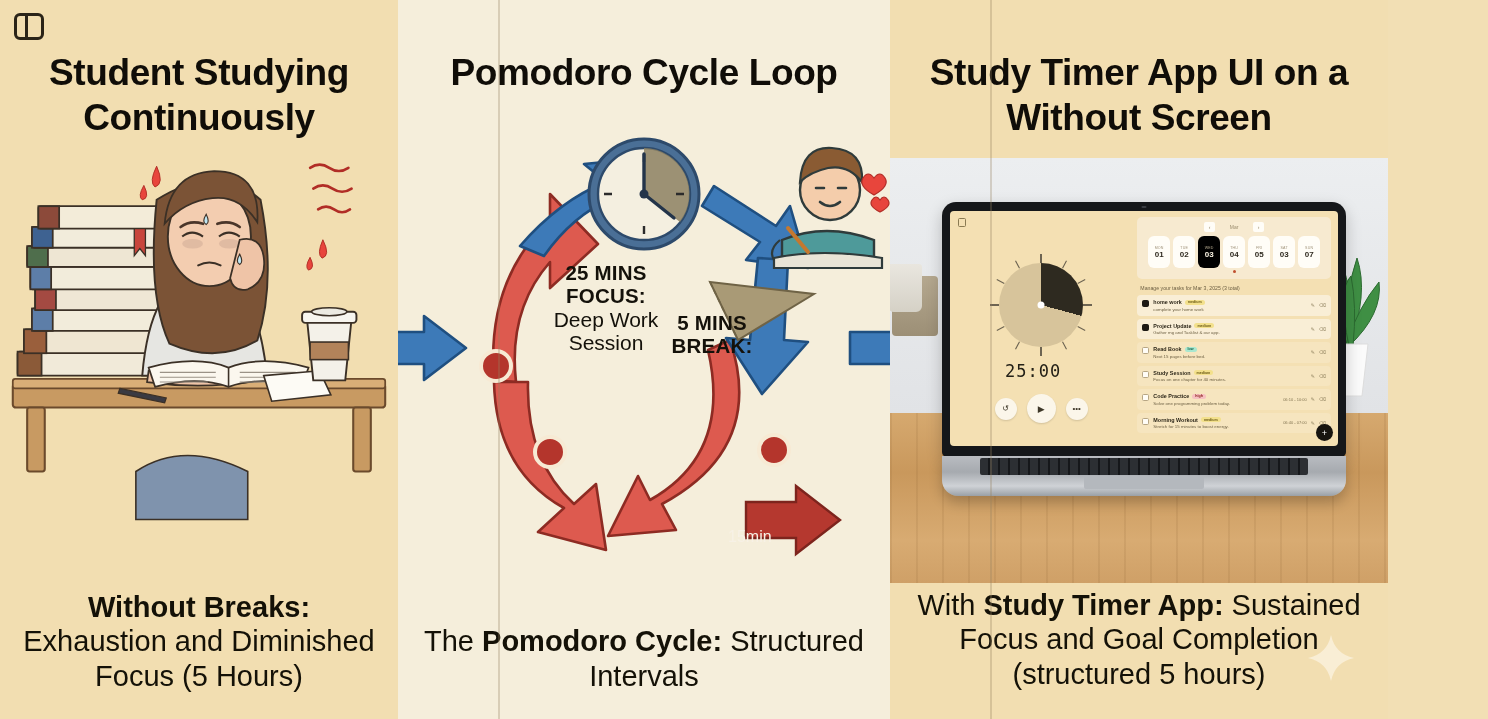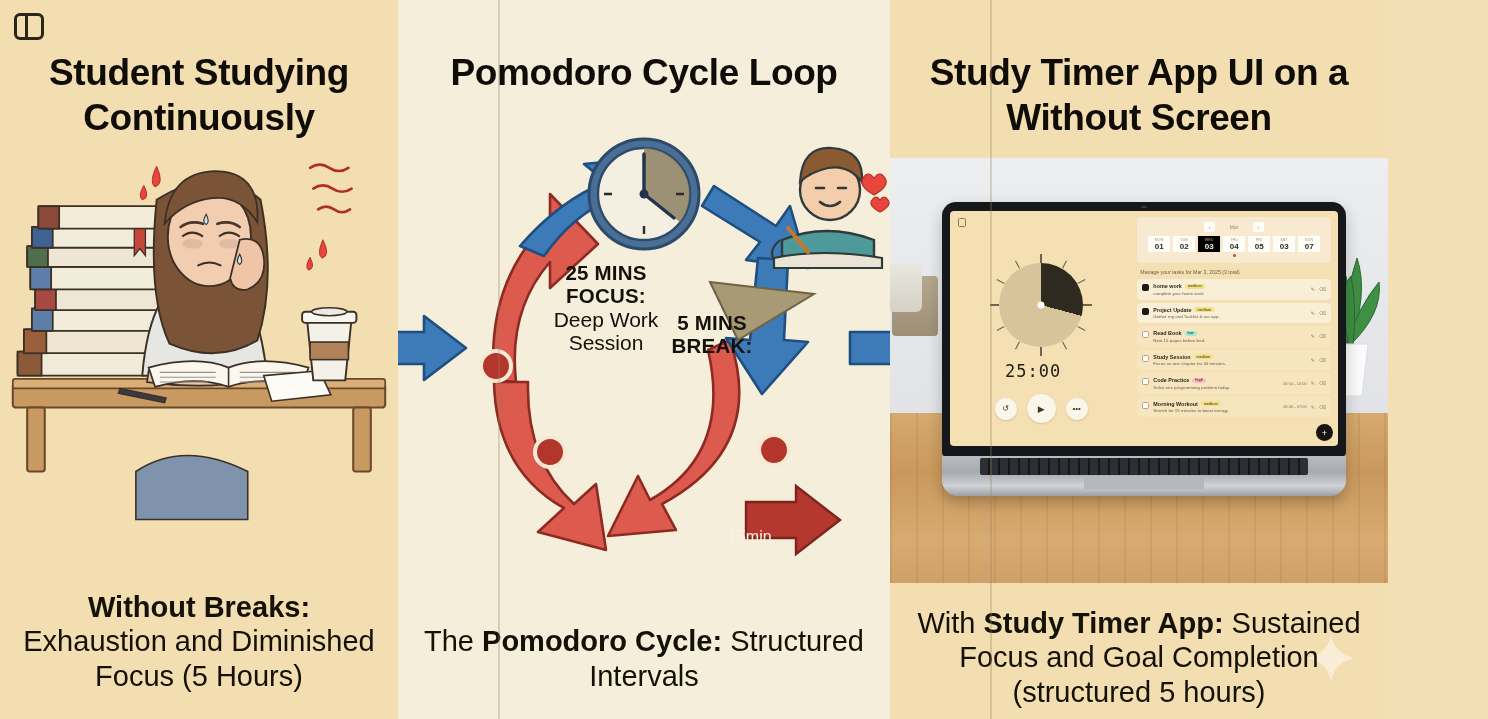--- a/index.html
+++ b/index.html
@@ -54,21 +54,21 @@
     position: absolute; left: 0; right: 0;
     text-align: center;
     font-size: 29px;
     line-height: 1.19;
     color: #141107;
     padding: 0 16px;
   }
   .caption b { font-weight: 700; }
   .cap-left  { bottom: 26px; }
   .cap-mid   { bottom: 26px; }
-  .cap-right { bottom: 10px; }
+  .cap-right { bottom: 28px; }
 
   .sparkle {
     position: absolute; right: 34px; bottom: 38px;
     width: 46px; height: 46px; opacity: .85;
   }
 
   
   .illus { position: absolute; inset: 0; }
 
   
@@ -161,21 +161,21 @@
   .ctrl.big{width:29px;height:29px;font-size:9px;}
 
   
   .scr-right{width:53%;padding:6px 7px 0 5px;position:relative;}
   .cal-card{background:#f7ead0;border-radius:5px;padding:5px 4px 6px;}
   .cal-nav{display:flex;justify-content:center;align-items:center;gap:10px;margin-bottom:4px;}
   .cal-nav span{width:11px;height:10px;background:#fffdf7;border-radius:2px;
     font-size:5px;color:#9b8d6e;display:flex;align-items:center;justify-content:center;}
   .cal-nav .mid{background:transparent;width:18px;color:#9b8d6e;}
   .cal-days{display:flex;justify-content:center;gap:3px;}
-  .cal-day{width:22px;height:16px;background:#fffdf7;border-radius:0;
+  .cal-day{width:22px;height:32px;background:#fffdf7;border-radius:6px;
     display:flex;flex-direction:column;align-items:center;justify-content:center;}
   .cal-day .dow{font-size:3.6px;color:#a0937a;letter-spacing:.2px;}
   .cal-day .num{font-size:8px;font-weight:700;color:#2f2a1f;}
   .cal-day.sel{background:#000000;}
   .cal-day.sel .dow{color:#b4a98f;}
   .cal-day.sel .num{color:#fbf4e4;}
   .cal-dot{width:3px;height:3px;border-radius:50%;background:#c0502f;margin:2px auto 0;}
   .tasks-hdr{font-size:5.2px;color:#6e6044;margin:6px 0 4px 3px;}
   .task{background:#f9eed6;border-radius:4px;padding:4px 5px;margin-bottom:3px;
     display:flex;align-items:flex-start;gap:4px;position:relative;}

